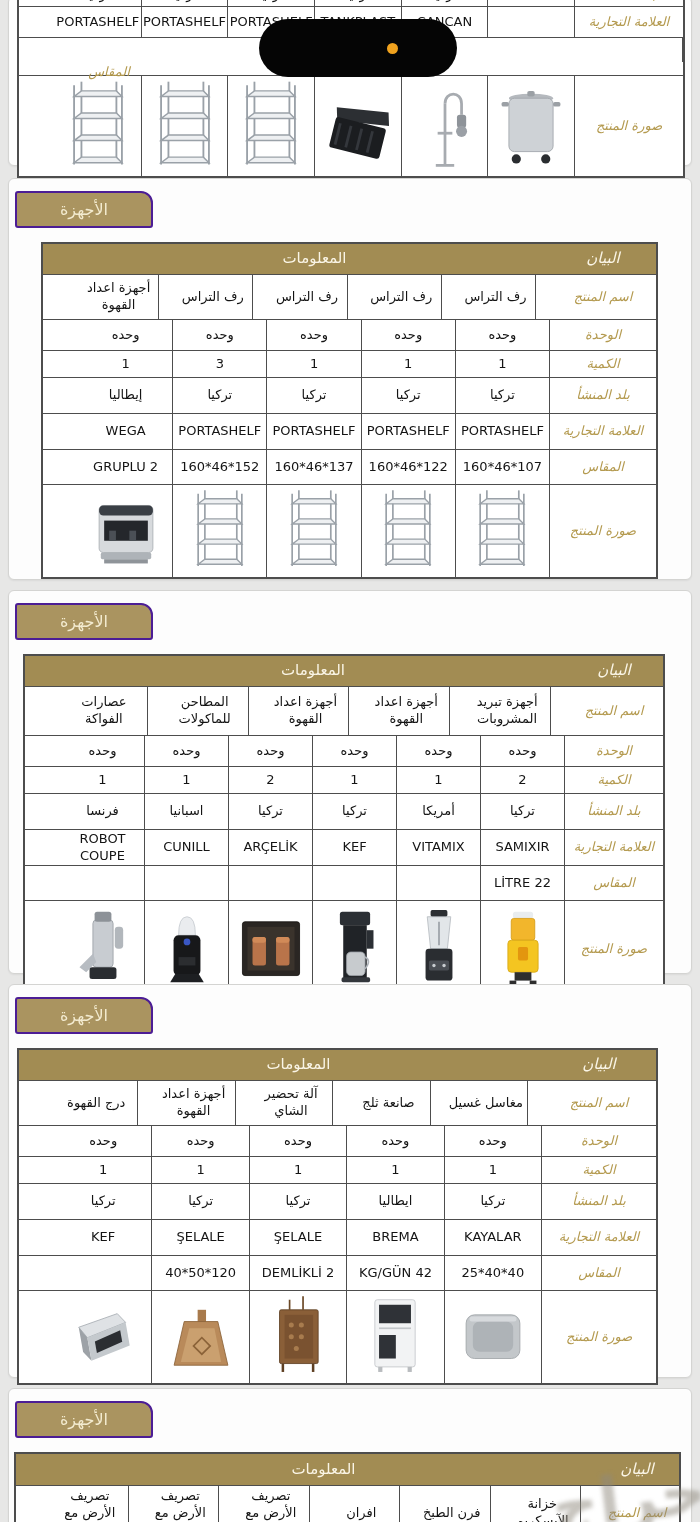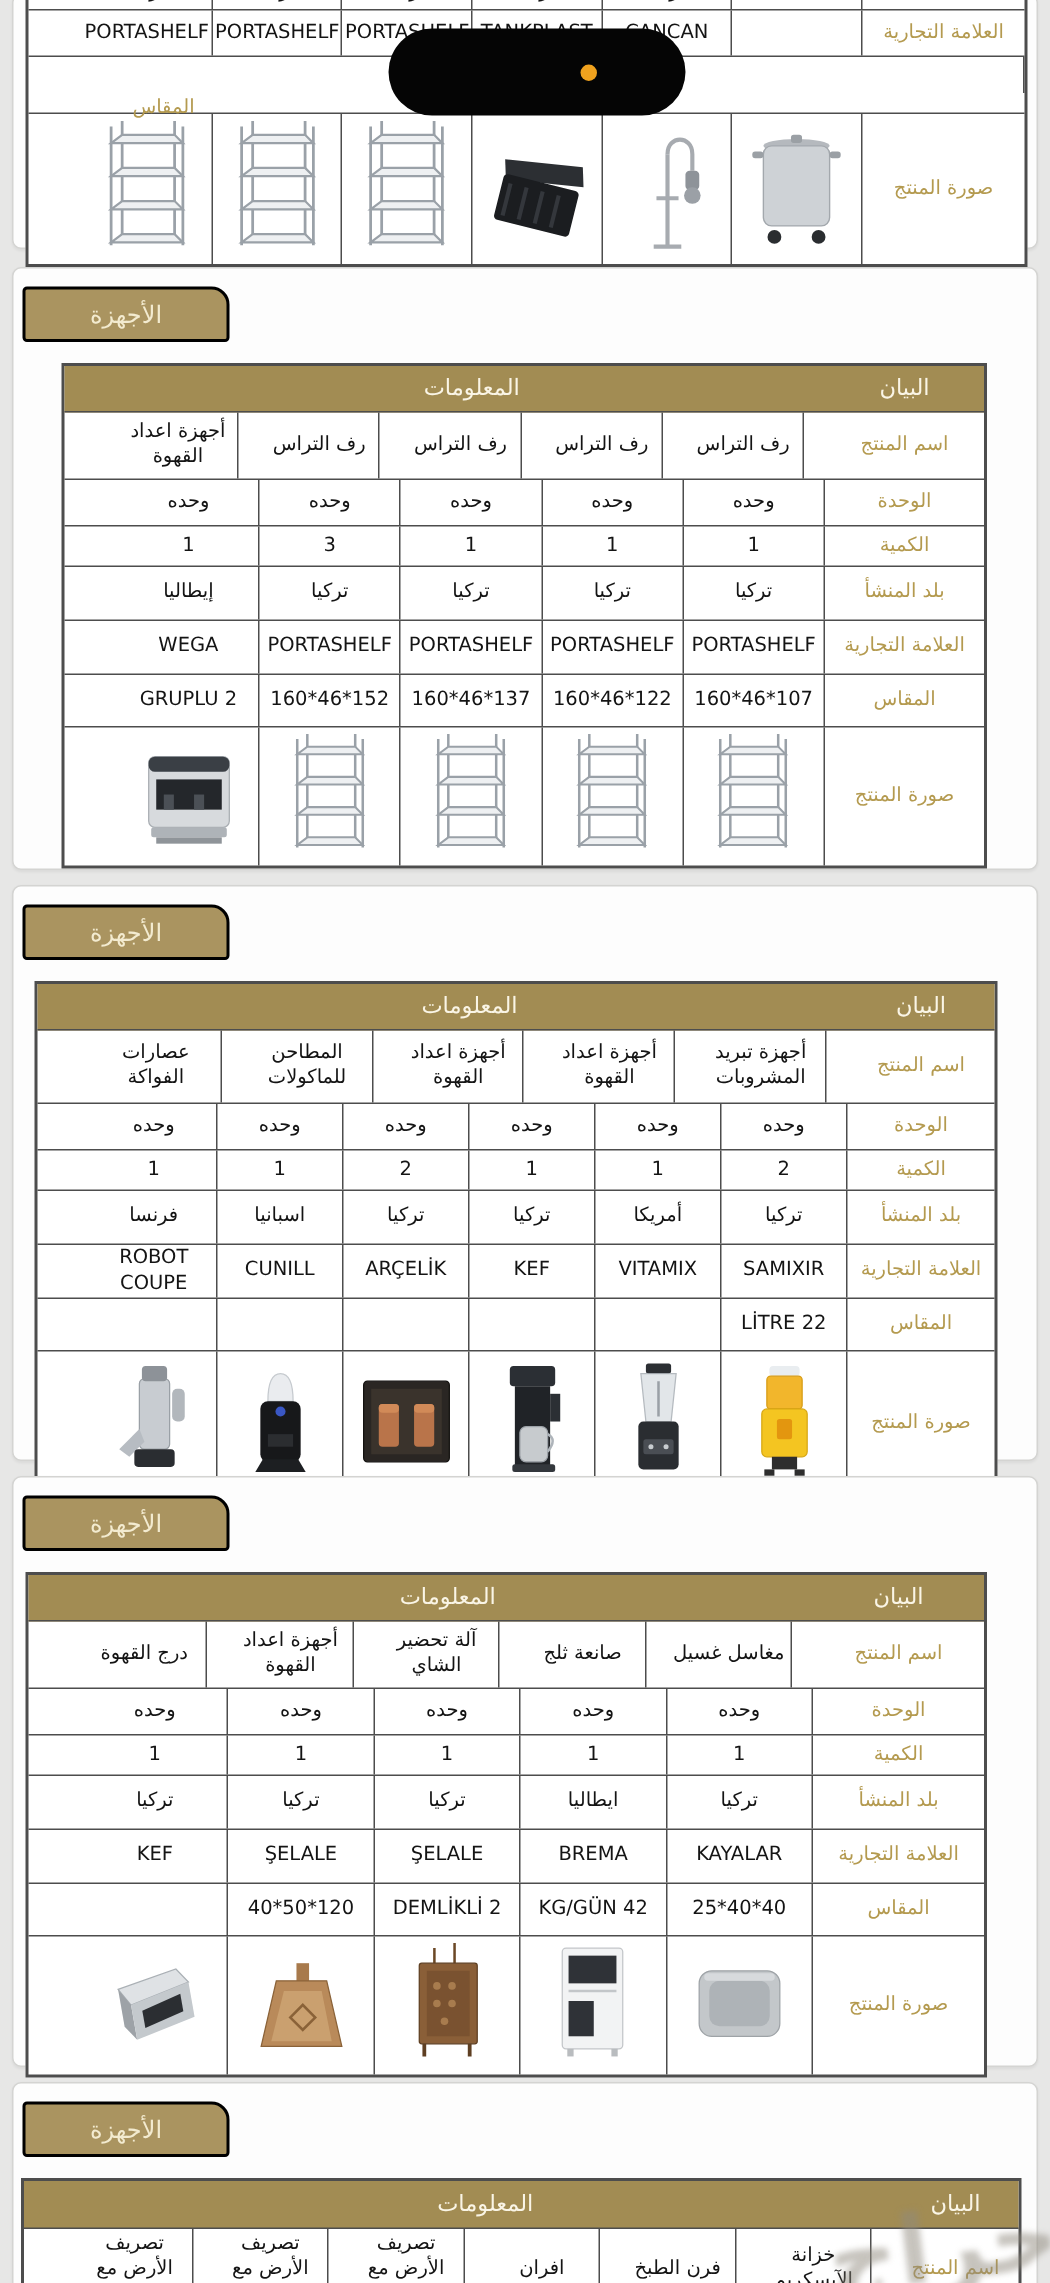--- a/index.html
+++ b/index.html
@@ -15,39 +15,39 @@
     box-shadow:0 1px 2px rgba(0,0,0,.06);
   }
   #card1{top:-4px;height:168px;}
   #card2{top:178px;height:400px;}
   #card3{top:590px;height:382px;}
   #card4{top:984px;height:392px;}
   #card5{top:1388px;height:190px;}
 
   .badge{
     width:134px;height:33px;margin:12px 0 14px 6px;
-    background:#aa9460;border:2px solid #000000;
+    background:#aa9460;border:2px solid #4c1d95;
     border-radius:3px 12px 3px 3px;
     color:#f3ebd0;font-size:16px;display:flex;align-items:center;justify-content:center;
   }
   .tbl{border:2px solid #4d4d4d;background:#fff;}
   #card1 .tbl{margin:0 6px 0 8px;}
   #card2 .tbl{margin:0 33px 0 32px;}
   #card3 .tbl{margin:0 26px 0 14px;}
   #card4 .tbl{margin:0 33px 0 8px;}
   #card5 .tbl{margin:0 10px 0 5px;}
 
   .row{display:flex;align-items:stretch;border-bottom:1px solid #4d4d4d;padding-left:36px;}
   .row:last-child{border-bottom:none;}
   .cell{
     flex:1 1 0;border-right:1px solid #4d4d4d;
     display:flex;align-items:center;justify-content:center;text-align:center;
     padding:2px 3px;font-size:13px;line-height:1.3;overflow:hidden;
   }
-  .cell:last-child{border-right:none;}
+  .cell:last-child{border-right:none;font-style:italic;}
   .label-cell{flex:0 0 auto;color:#b49a4f;}
   #card1 .label-cell{width:102px;}
   #card2 .label-cell{width:100px;}
   #card3 .label-cell{width:92px;}
   #card4 .label-cell{width:108px;}
   #card5 .label-cell{width:78px;}
 
   .r-header{height:30px;background:#a28c53;}
   .r-header .cell{color:#faf5e6;font-size:15px;border-right:none;}
   .r-header .label-cell{color:#faf5e6;border-right:none;}

